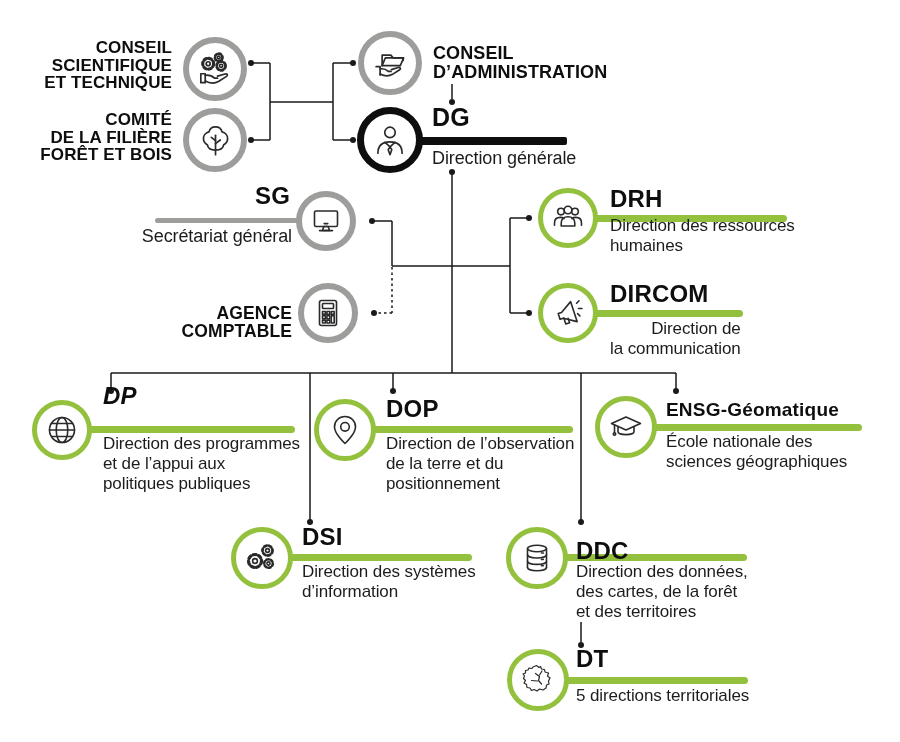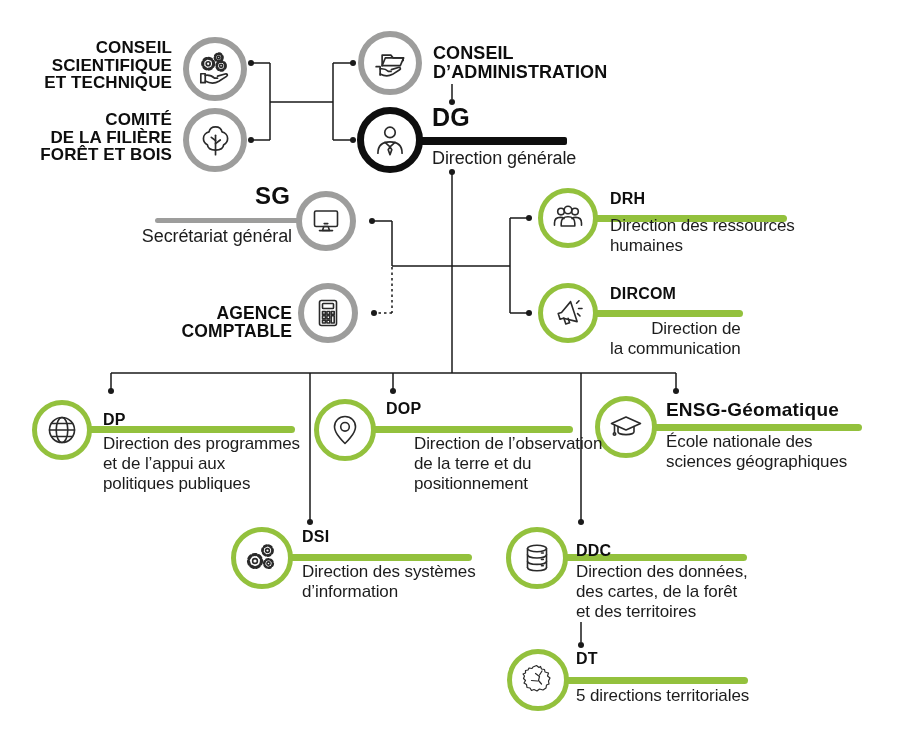--- a/index.html
+++ b/index.html
@@ -15,21 +15,21 @@
   .bar.black{background:#0e0e0e;height:8px;border-radius:2px;}
   .circle{
     position:absolute;z-index:3;background:#fff;border-radius:50%;
     box-sizing:border-box;display:flex;align-items:center;justify-content:center;
   }
   .ring-gray{border:6px solid #9d9d9c;}
   .ring-green{border:5px solid #93c13d;}
   .ring-black{border:7px solid #0e0e0e;}
   .circle svg{display:block;}
   .acro{
-    position:absolute;z-index:4;font-weight:bold;font-size:16px;line-height:24px;
+    position:absolute;z-index:4;font-weight:bold;font-size:24px;line-height:24px;
     letter-spacing:.2px;color:#0e0e0e;white-space:pre-line;
   }
   .toplabel{
     position:absolute;z-index:4;font-weight:bold;font-size:17px;line-height:17.5px;
     color:#0e0e0e;white-space:pre-line;letter-spacing:.1px;
   }
   .sub{
     position:absolute;z-index:4;font-size:17px;line-height:20px;color:#1c1c1c;
     white-space:pre-line;letter-spacing:-0.1px;
   }
@@ -216,37 +216,37 @@
   <div class="node">
     <div class="bar green" style="left:62px;top:426px;width:233px;"></div>
     <div class="circle ring-green" style="left:32px;top:400px;width:60px;height:60px;">
       <svg class="ic" width="40" height="40" viewBox="0 0 40 40">
         <circle cx="20" cy="20" r="12.5"></circle>
         <ellipse cx="20" cy="20" rx="5.8" ry="12.5"></ellipse>
         <line x1="7.5" y1="20" x2="32.5" y2="20"></line>
         <path d="M9.6 13.5 h20.8 M9.6 26.5 h20.8"></path>
       </svg>
     </div>
-    <div class="acro" style="left:103px;top:408px;">DP</div>
+    <div class="acro" style="left:103px;top:384px;font-style:italic;">DP</div>
     <div class="sub" style="left:103px;top:434px;">Direction des programmes
 et de l’appui aux
 politiques publiques</div>
   </div>
 
   
   <div class="node">
     <div class="bar green" style="left:345px;top:426px;width:228px;"></div>
     <div class="circle ring-green" style="left:314px;top:399px;width:62px;height:62px;">
       <svg class="ic" width="40" height="40" viewBox="0 0 40 40">
         <path d="M20 6.5 c-6 0-10.5 4.6-10.5 10.4 0 6.9 10.5 16.6 10.5 16.6 s10.5-9.7 10.5-16.6 C30.5 11.1 26 6.5 20 6.5 z"></path>
         <circle cx="20" cy="16.8" r="4.3"></circle>
       </svg>
     </div>
     <div class="acro" style="left:386px;top:397px;">DOP</div>
-    <div class="sub" style="left:386px;top:434px;margin-left:28px;">Direction de l’observation
+    <div class="sub" style="left:386px;top:434px;">Direction de l’observation
 de la terre et du
 positionnement</div>
   </div>
 
   
   <div class="node">
     <div class="bar green" style="left:626px;top:424px;width:236px;"></div>
     <div class="circle ring-green" style="left:595px;top:396px;width:62px;height:62px;">
       <svg class="ic" width="40" height="40" viewBox="0 0 40 40">
         <path d="M5.5 16.5 L20 10 l14.5 6.5 L20 23 z"></path>

